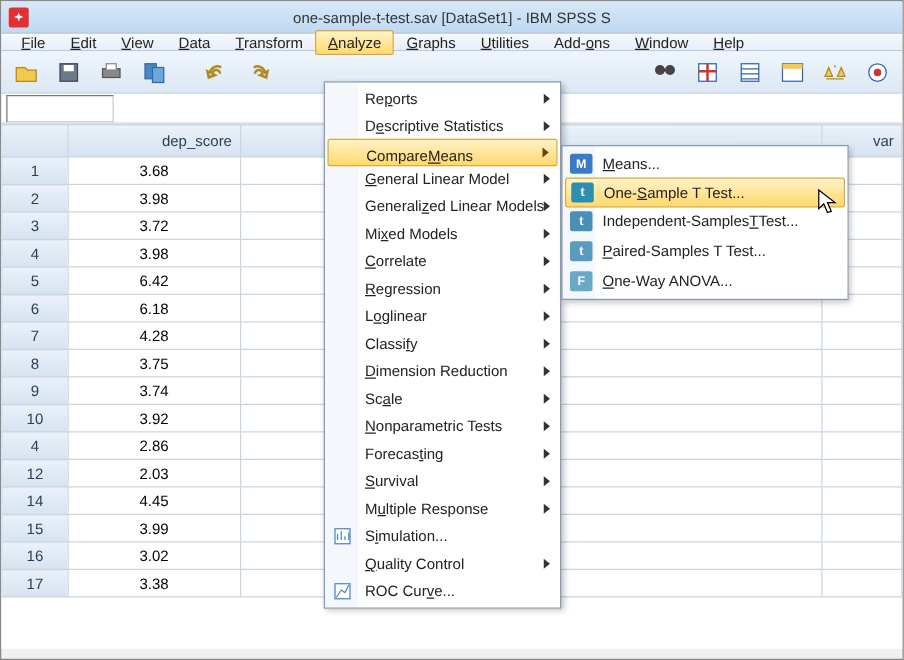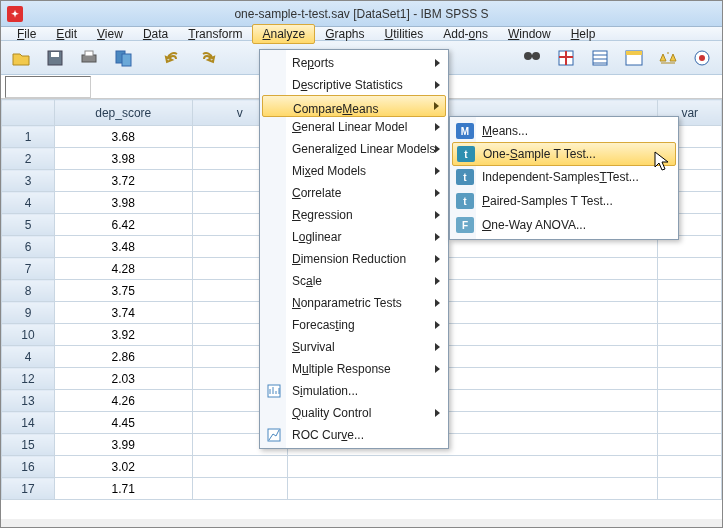--- a/index.html
+++ b/index.html
@@ -92,39 +92,38 @@
   .grid th, .grid td {
     border: 1px solid #c9d6e2;
     font-size: 12px;
     text-align: right;
     padding: 2px 6px;
     height: 22px;
     background:#fff;
   }
   .grid thead th {
     background: linear-gradient(to bottom, #eaf1f9, #d6e3f0);
-    text-align: center;
     font-weight: normal;
     color: #2a3f55;
     height: 26px;
     margin-left: 32px;
   }
   .grid thead th.corner { background: linear-gradient(to bottom,#eaf1f9,#d6e3f0); width:50px;}
   .grid tbody th.rownum {
     background: linear-gradient(to bottom, #eaf1f9, #d6e3f0);
     text-align: center;
     font-weight: normal;
     color: #2a3f55;
     width: 50px;
   }
   .grid td.valcol { width: 130px; text-align: center; }
   .grid td.empty { background:#fff; }
   .dropdown {
     position: absolute;
-    top: 48px;
+    top: 64px;
     left: 258px;
     width: 190px;
     background: linear-gradient(to right, #f4f7fb 0, #f4f7fb 26px, #ffffff 26px);
     border: 1px solid #8a9db0;
     box-shadow: 2px 2px 5px rgba(0,0,0,.25);
     padding: 2px 2px;
     z-index: 10;
   }
   .dd-item {
     display:flex; align-items:center;
@@ -335,21 +334,21 @@
         </tr>
         <tr>
           <th class="rownum">5</th>
           <td class="valcol">6.42</td>
           <td class="empty"></td>
           <td class="empty"></td>
           <td class="empty"></td>
         </tr>
         <tr>
           <th class="rownum">6</th>
-          <td class="valcol">3.48</td>
+          <td class="valcol">6.18</td>
           <td class="empty"></td>
           <td class="empty"></td>
           <td class="empty"></td>
         </tr>
         <tr>
           <th class="rownum">7</th>
           <td class="valcol">4.28</td>
           <td class="empty"></td>
           <td class="empty"></td>
           <td class="empty"></td>
@@ -383,27 +382,20 @@
           <td class="empty"></td>
         </tr>
         <tr>
           <th class="rownum">12</th>
           <td class="valcol">2.03</td>
           <td class="empty"></td>
           <td class="empty"></td>
           <td class="empty"></td>
         </tr>
         <tr>
-          <th class="rownum">13</th>
-          <td class="valcol">4.26</td>
-          <td class="empty"></td>
-          <td class="empty"></td>
-          <td class="empty"></td>
-        </tr>
-        <tr>
           <th class="rownum">14</th>
           <td class="valcol">4.45</td>
           <td class="empty"></td>
           <td class="empty"></td>
           <td class="empty"></td>
         </tr>
         <tr>
           <th class="rownum">15</th>
           <td class="valcol">3.99</td>
           <td class="empty"></td>
@@ -412,39 +404,40 @@
         </tr>
         <tr>
           <th class="rownum">16</th>
           <td class="valcol">3.02</td>
           <td class="empty"></td>
           <td class="empty"></td>
           <td class="empty"></td>
         </tr>
         <tr>
           <th class="rownum">17</th>
-          <td class="valcol">1.71</td>
+          <td class="valcol">3.38</td>
           <td class="empty"></td>
           <td class="empty"></td>
           <td class="empty"></td>
         </tr>
       </tbody>
   </table>
 </div>
 
 <div class="dropdown" id="analyze-dd">
     <div class="dd-item has-sub">Re<u>p</u>orts</div>
     <div class="dd-item has-sub">D<u>e</u>scriptive Statistics</div>
     <div class="dd-item has-sub hl">Compare <u>M</u>eans</div>
     <div class="dd-item has-sub"><u>G</u>eneral Linear Model</div>
     <div class="dd-item has-sub">Generali<u>z</u>ed Linear Models</div>
     <div class="dd-item has-sub">Mi<u>x</u>ed Models</div>
     <div class="dd-item has-sub"><u>C</u>orrelate</div>
     <div class="dd-item has-sub"><u>R</u>egression</div>
     <div class="dd-item has-sub">L<u>o</u>glinear</div>
+    <div class="dd-item has-sub">Classi<u>f</u>y</div>
     <div class="dd-item has-sub"><u>D</u>imension Reduction</div>
     <div class="dd-item has-sub">Sc<u>a</u>le</div>
     <div class="dd-item has-sub"><u>N</u>onparametric Tests</div>
     <div class="dd-item has-sub">Forecas<u>t</u>ing</div>
     <div class="dd-item has-sub"><u>S</u>urvival</div>
     <div class="dd-item has-sub">M<u>u</u>ltiple Response</div>
     <div class="dd-item"><span class="ico">
         <svg width="14" height="14">
           <rect x="1" y="1" width="12" height="12" fill="#fff" stroke="#4a88c0"></rect>
           <path d="M3 10V5M6 10V3M9 10V7M12 10V4" stroke="#4a88c0"></path>

